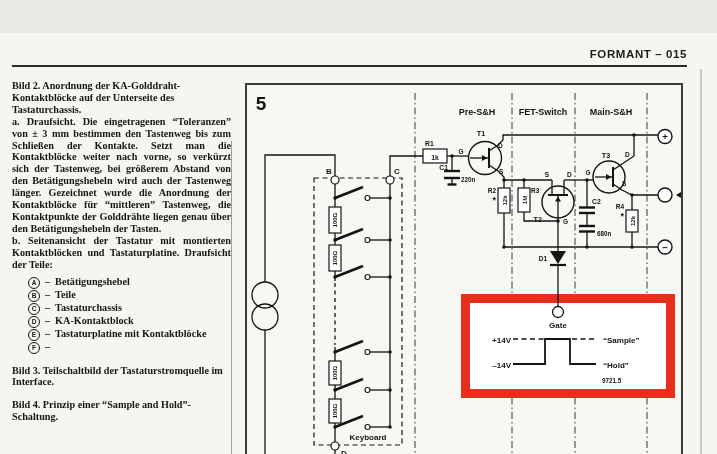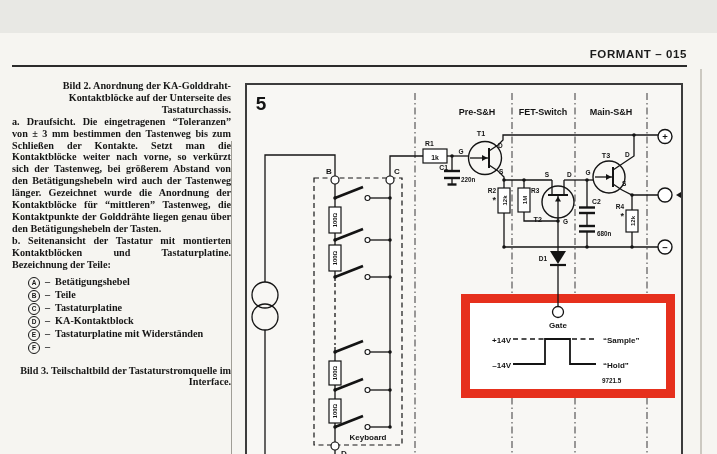--- a/index.html
+++ b/index.html
@@ -8,21 +8,21 @@
   .header{position:absolute;top:15px;left:380px;width:307px;text-align:right;
           font-family:"Liberation Sans",sans-serif;font-weight:700;font-size:11.5px;
           letter-spacing:.6px;color:#1c1c1c;}
   .header-rule{position:absolute;top:32px;left:12px;width:675px;height:2px;background:#2b2b2b;}
   .col-rule{position:absolute;left:231px;top:108px;width:1px;height:346px;background:#a09e96;}
   .page-edge{position:absolute;left:700px;top:36px;width:2px;height:418px;background:#ccc9c1;}
 
   .left-col{position:absolute;left:12px;top:47px;width:219px;
             font-weight:700;font-size:10.2px;line-height:11.9px;}
   .left-col p{margin:0;text-align:justify;}
-  .left-col p.cap{text-align:right;}
+  .left-col p.cap{text-align:left;}
   .gap12{margin-top:11px !important;font-family:Liberation Serif, serif;}
   .legend{margin-top:5px;padding-left:16px;}
   .legend-row{display:flex;gap:5px;align-items:flex-start;line-height:11.9px;}
   .circ{flex:none;width:10px;height:10px;margin-top:1px;border:1.2px solid #161616;border-radius:50%;
         display:inline-flex;align-items:center;justify-content:center;
         font-family:"Liberation Sans",sans-serif;font-size:6.5px;font-weight:700;}
   .dash{flex:none;}
 
   .figure-frame{position:absolute;left:245px;top:50px;width:434px;height:386px;
                 border:2px solid #3c3c3c;background:#f8f7f4;}
@@ -34,55 +34,56 @@
 <div class="page">
 
   <div class="header">FORMANT – 015</div>
   <div class="header-rule"></div>
   <div class="col-rule"></div>
   <div class="page-edge"></div>
 
   <div class="left-col">
     <p class="cap">Bild 2. Anordnung der KA-Golddraht-Kontaktblöcke auf der Unterseite des Tastaturchassis.</p>
     <p>a. Draufsicht. Die eingetragenen “Toleranzen” von ± 3 mm bestimmen den Tastenweg bis zum Schließen der Kontakte. Setzt man die Kontaktblöcke weiter nach vorne, so verkürzt sich der Tastenweg, bei größerem Abstand von den Betätigungshebeln wird auch der Tastenweg länger. Gezeichnet wurde die Anordnung der Kontaktblöcke für “mittleren” Tastenweg, die Kontaktpunkte der Golddrähte liegen genau über den Betätigungshebeln der Tasten.</p>
-    <p>b. Seitenansicht der Tastatur mit montierten Kontaktblöcken und Tastaturplatine. Bezeichnung der Teile:</p>
+    <p>b. Seitenansicht der Tastatur mit montierten Kontaktblöcken und Tastaturplatine. Draufsicht der Teile:</p>
 
     <div class="legend">
       <div class="legend-row">
         <span class="circ">A</span>
         <span class="dash">–</span>
         <span>Betätigungshebel</span>
       </div>
       <div class="legend-row">
         <span class="circ">B</span>
         <span class="dash">–</span>
         <span>Teile</span>
       </div>
       <div class="legend-row">
         <span class="circ">C</span>
         <span class="dash">–</span>
-        <span>Tastaturplatine</span>
+        <span>Tastaturchassis</span>
       </div>
       <div class="legend-row">
         <span class="circ">D</span>
         <span class="dash">–</span>
         <span>KA-Kontaktblock</span>
       </div>
       <div class="legend-row">
         <span class="circ">E</span>
         <span class="dash">–</span>
-        <span>Tastaturplatine mit Widerständen</span>
+        <span>Tastaturplatine mit Kontaktblöcke</span>
       </div>
       <div class="legend-row">
         <span class="circ">F</span>
         <span class="dash">–</span>
       </div>
     </div>
 
     <p class="cap gap12">Bild 3. Teilschaltbild der Tastaturstromquelle im Interface.</p>
+    <p class="cap gap12">Bild 4. Prinzip einer “Sample and Hold”-Schaltung.</p>
   </div>
 
   <div class="figure-frame">
   <svg width="434" height="386" viewBox="0 0 434 386">
 
     <text x="14" y="25" font-size="19" text-anchor="middle">5</text>
 
     <g stroke="#4a4a4a" stroke-width="1.1" fill="none" stroke-dasharray="7 3 1.5 3">
       <path d="M168,8 V382"></path>
           <path d="M265,8 V382"></path>

